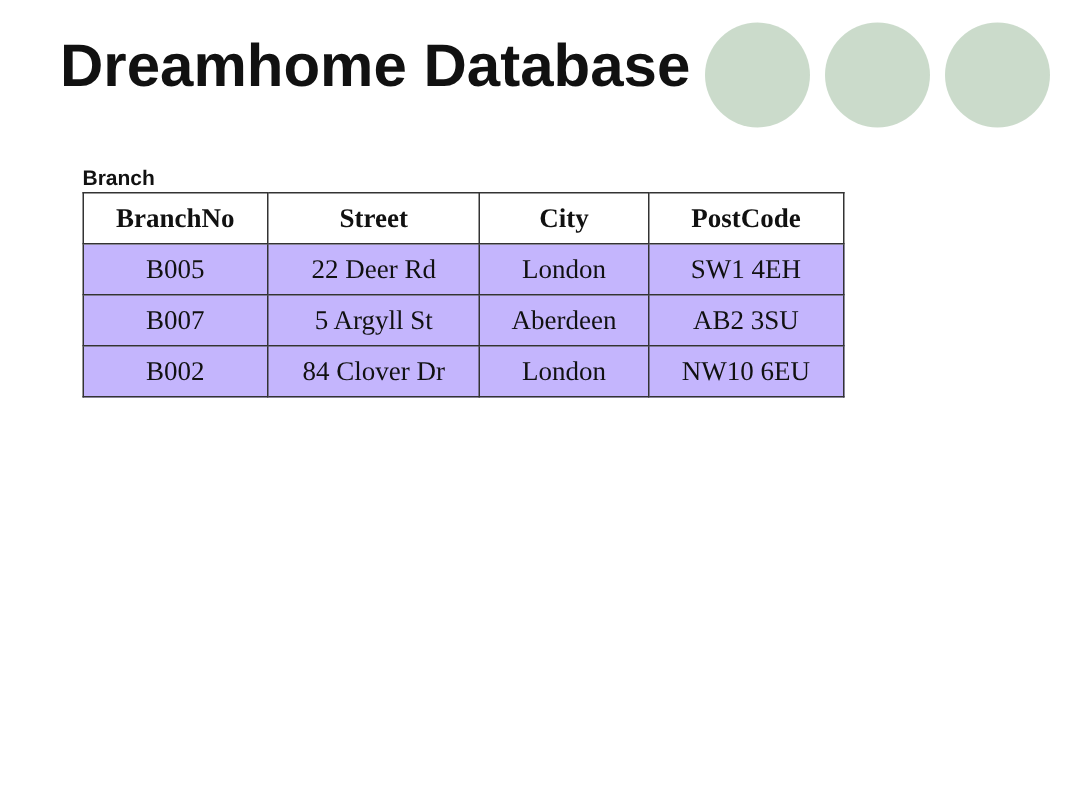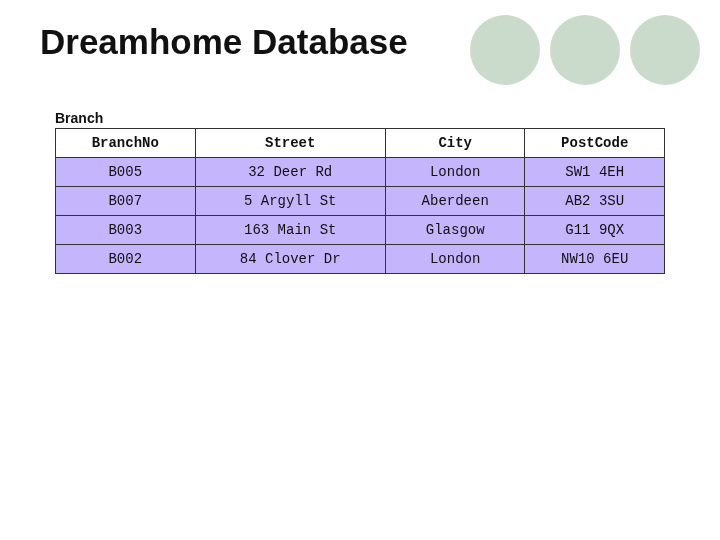--- a/index.html
+++ b/index.html
@@ -31,46 +31,46 @@
       height: 70px;
       border-radius: 50%;
       background-color: #b5ccb5;
       opacity: 0.7;
     }
 
     .page-title {
       position: absolute;
       top: 22px;
       left: 40px;
-      font-size: 35px;
+      font-size: 40px;
       font-weight: bold;
       color: #111111;
       font-family: Arial, sans-serif;
     }
 
     .content-area {
       position: absolute;
       top: 110px;
       left: 55px;
-      width: 610px;
+      width: 508px;
     }
 
     .table-label {
       font-size: 14px;
       font-weight: bold;
       color: #111111;
       margin-bottom: 2px;
       font-family: Arial, sans-serif;
     }
 
     .db-table {
       border-collapse: collapse;
       width: 100%;
-      font-size: 14px;
-      font-family: Liberation Mono, monospace;
+      font-size: 18px;
+      font-family: Liberation Serif, serif;
     }
 
     .db-table th, .db-table td {
       border: 1.5px solid #333333;
       padding: 6px 12px;
       text-align: center;
       color: #111111;
     }
 
     .db-table thead th {
@@ -104,35 +104,29 @@
         <th>BranchNo</th>
         <th>Street</th>
         <th>City</th>
         <th>PostCode</th>
       </tr>
     </thead>
     <tbody id="table-body">
 
     <tr>
           <td>B005</td>
-          <td>32 Deer Rd</td>
+          <td>22 Deer Rd</td>
           <td>London</td>
           <td>SW1 4EH</td>
         </tr>
         <tr>
           <td>B007</td>
           <td>5 Argyll St</td>
           <td>Aberdeen</td>
           <td>AB2 3SU</td>
-        </tr>
-        <tr>
-          <td>B003</td>
-          <td>163 Main St</td>
-          <td>Glasgow</td>
-          <td>G11 9QX</td>
         </tr>
         <tr>
           <td>B002</td>
           <td>84 Clover Dr</td>
           <td>London</td>
           <td>NW10 6EU</td>
         </tr>
       </tbody>
   </table>
 </div>

